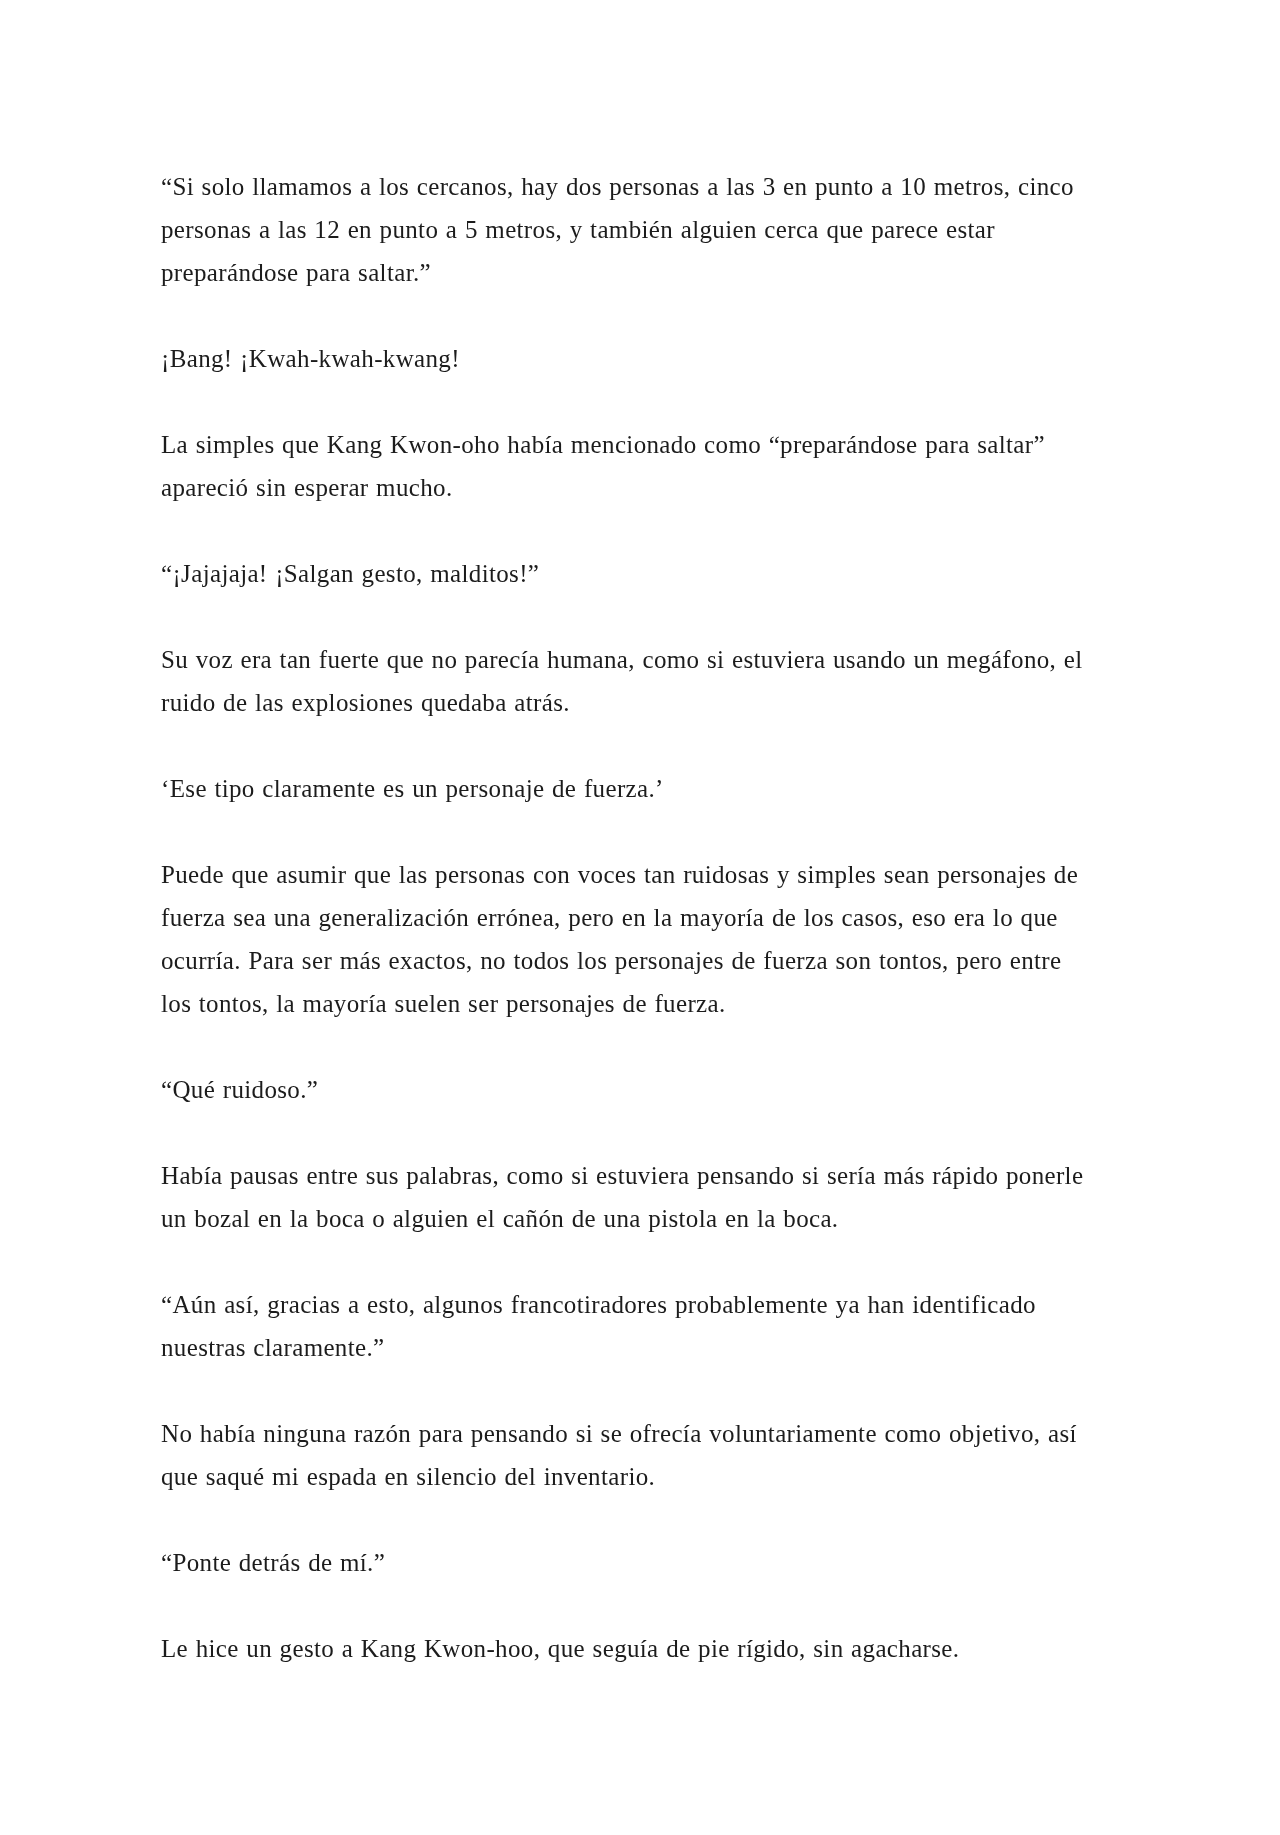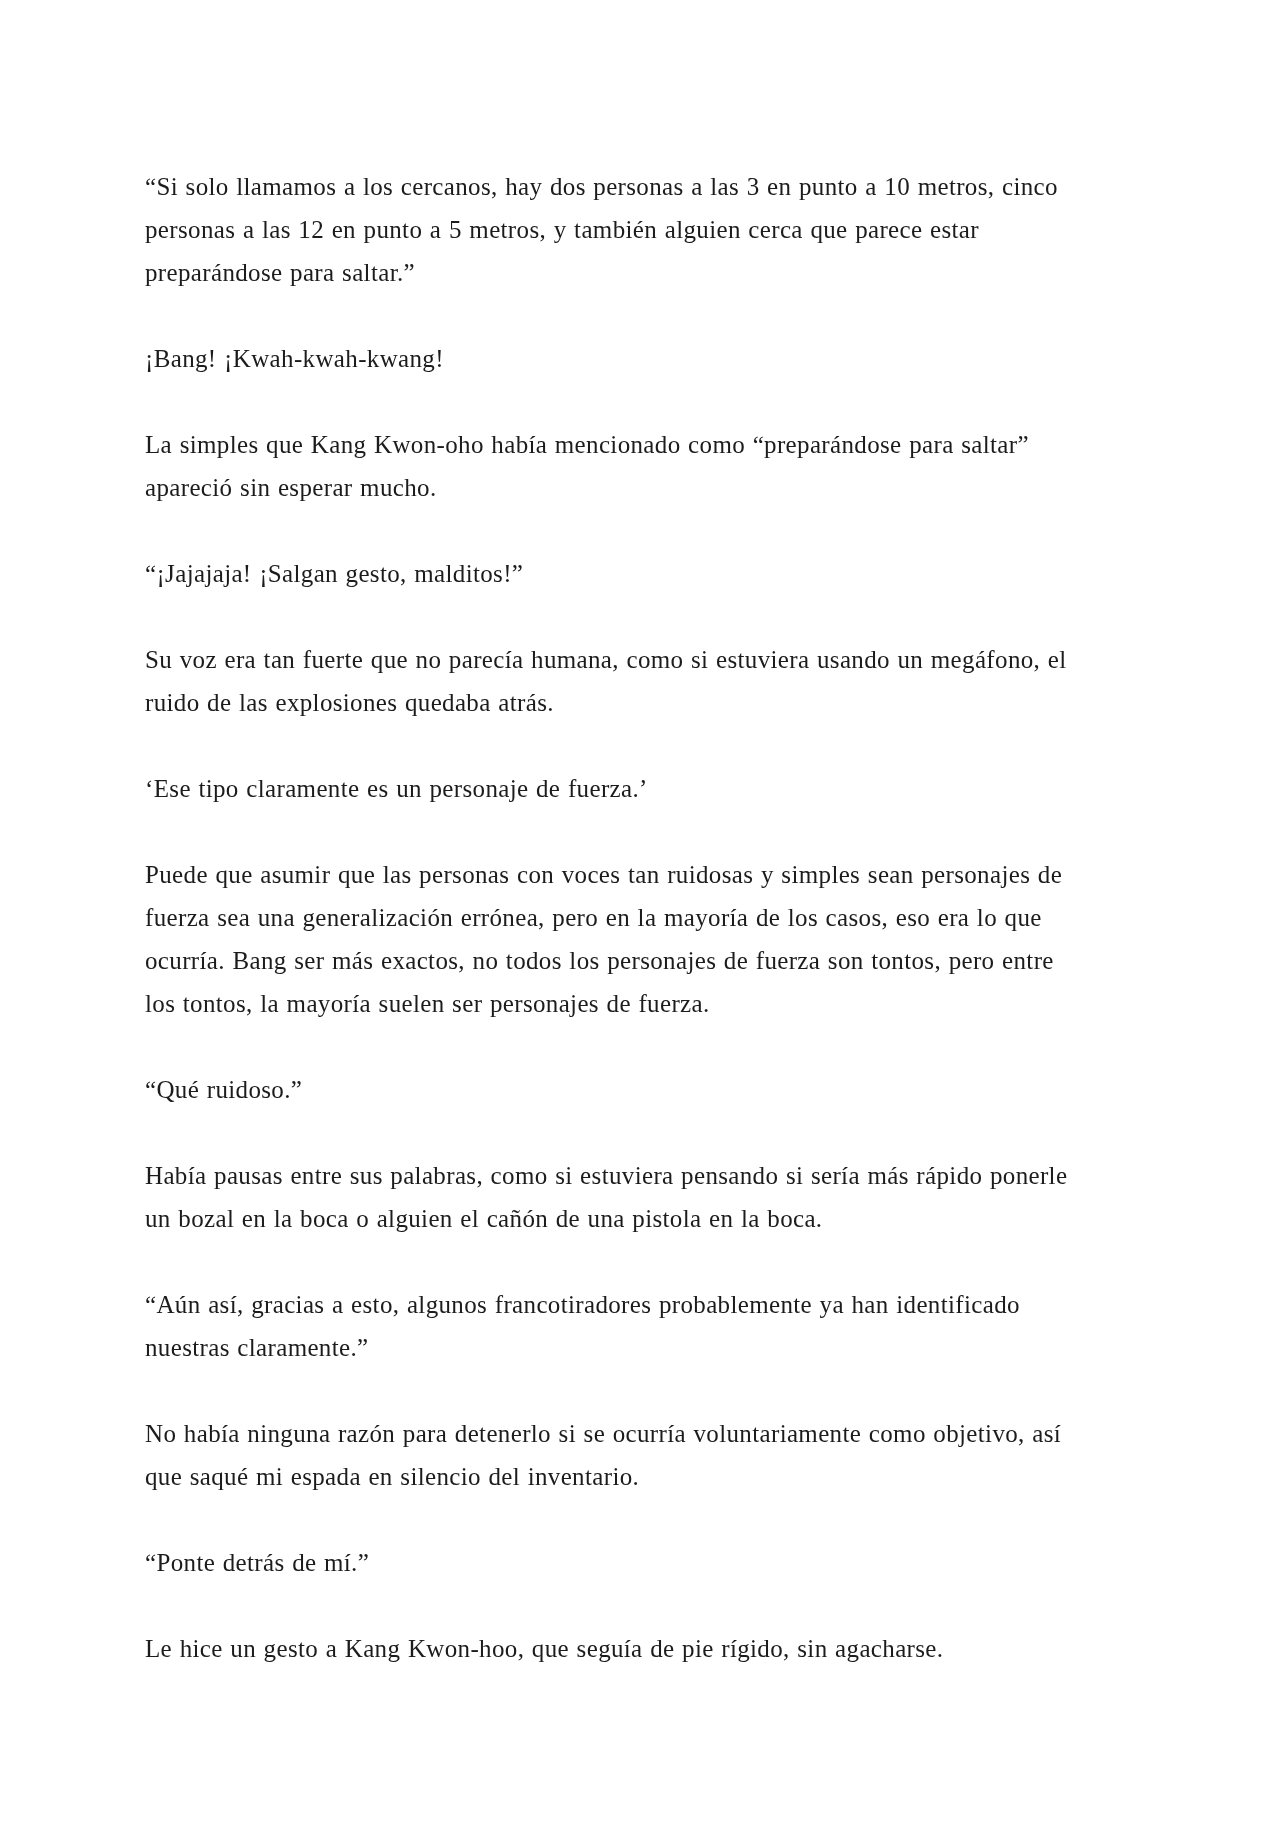--- a/index.html
+++ b/index.html
@@ -19,21 +19,21 @@
     top: 165px;
     width: 1040px;
     font-family: "Liberation Serif", "DejaVu Serif", serif;
     font-size: 25px;
     color: #1c1c1c;
     line-height: 43px;
     letter-spacing: 0.35px;
     word-spacing: 1px;
   }
   .para {
-    margin: 0 0 43px 0;
+    margin: 0 0 43px 16px;
   }
   .line {
     display: block;
     white-space: nowrap;
     height: 43px;
   }
 </style>
 </head>
 <body>
 
@@ -63,40 +63,40 @@
     <span class="line">ruido de las explosiones quedaba atrás.</span>
   </p>
 
   <p class="para">
     <span class="line">‘Ese tipo claramente es un personaje de fuerza.’</span>
   </p>
 
   <p class="para">
     <span class="line">Puede que asumir que las personas con voces tan ruidosas y simples sean personajes de</span>
     <span class="line">fuerza sea una generalización errónea, pero en la mayoría de los casos, eso era lo que</span>
-    <span class="line">ocurría. Bang ser más exactos, no todos los personajes de fuerza son tontos, pero entre</span>
+    <span class="line">ocurría. Para ser más exactos, no todos los personajes de fuerza son tontos, pero entre</span>
     <span class="line">los tontos, la mayoría suelen ser personajes de fuerza.</span>
   </p>
 
   <p class="para">
     <span class="line">“Qué ruidoso.”</span>
   </p>
 
   <p class="para">
     <span class="line">Había pausas entre sus palabras, como si estuviera pensando si sería más rápido ponerle</span>
     <span class="line">un bozal en la boca o alguien el cañón de una pistola en la boca.</span>
   </p>
 
   <p class="para">
     <span class="line">“Aún así, gracias a esto, algunos francotiradores probablemente ya han identificado</span>
     <span class="line">nuestras claramente.”</span>
   </p>
 
   <p class="para">
-    <span class="line">No había ninguna razón para detenerlo si se ocurría voluntariamente como objetivo, así</span>
+    <span class="line">No había ninguna razón para pensando si se ofrecía voluntariamente como objetivo, así</span>
     <span class="line">que saqué mi espada en silencio del inventario.</span>
   </p>
 
   <p class="para">
     <span class="line">“Ponte detrás de mí.”</span>
   </p>
 
   <p class="para">
     <span class="line">Le hice un gesto a Kang Kwon-hoo, que seguía de pie rígido, sin agacharse.</span>
   </p>

